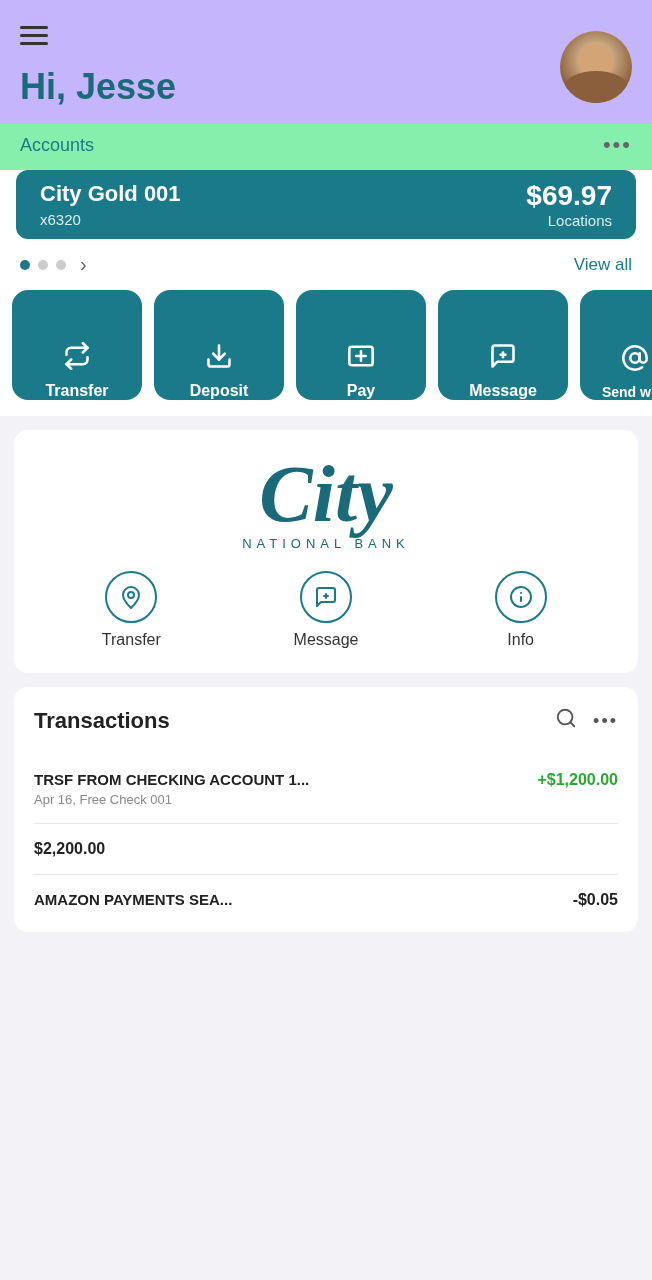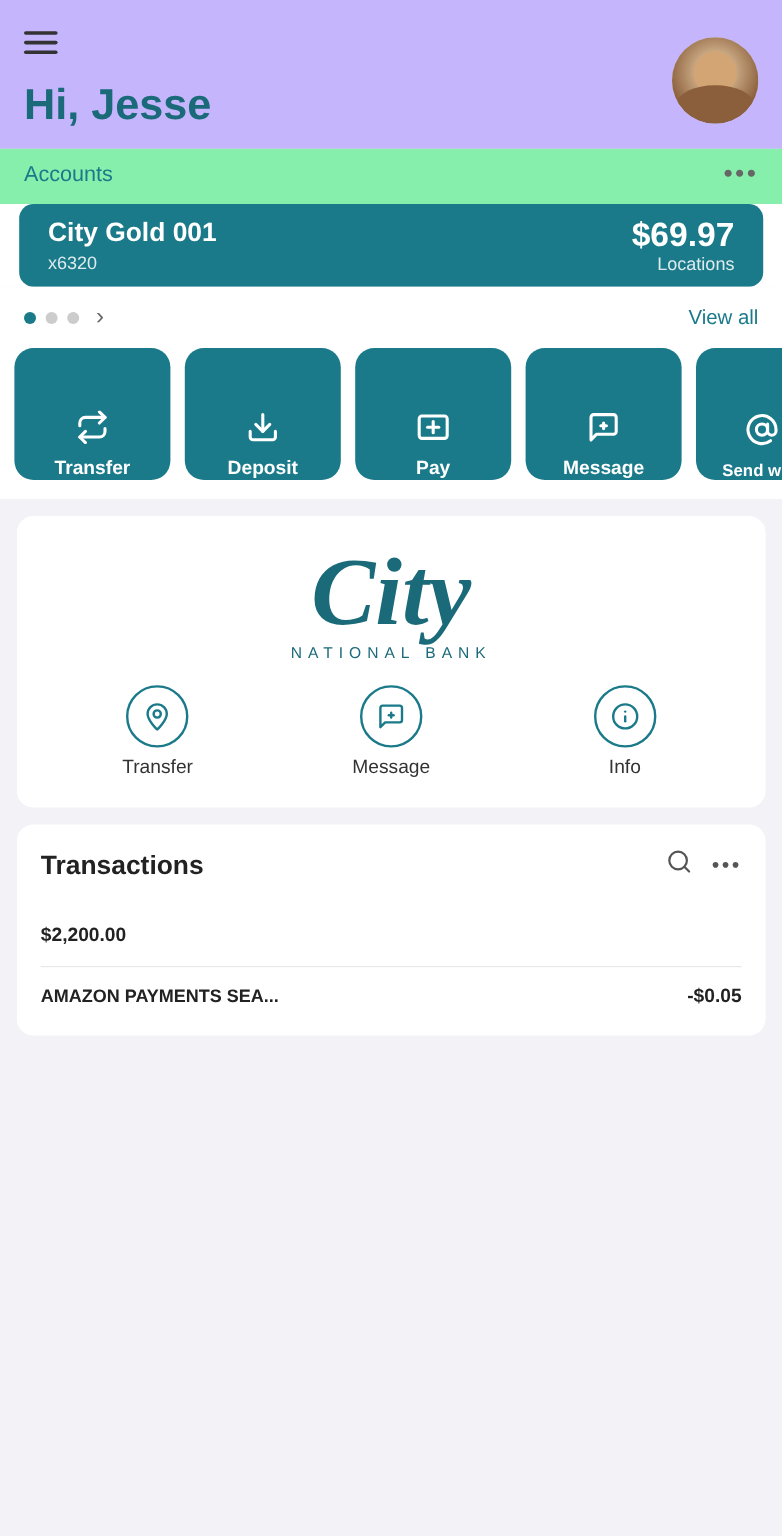--- a/index.html
+++ b/index.html
@@ -446,20 +446,27 @@
       <span class="trans-icon">
         <svg width="22" height="22" viewBox="0 0 24 24" fill="none" stroke="#555" stroke-width="2" stroke-linecap="round" stroke-linejoin="round">
           <circle cx="11" cy="11" r="8"></circle>
           <line x1="21" y1="21" x2="16.65" y2="16.65"></line>
         </svg>
       </span>
       <span class="trans-icon" style="letter-spacing:2px; font-size:18px; color:#555;">•••</span>
     </div>
   </div>
 
+  <div class="transaction-item">
+    <div class="trans-left">
+      <div class="trans-name">TRSF FROM CHECKING ACCOUNT 1...</div>
+      <div class="trans-date">Apr 16, Free Check 001</div>
+    </div>
+    <div class="trans-amount positive">+$1,200.00</div>
+  </div>
 
   <div class="transaction-item">
     <div class="trans-amount negative">$2,200.00</div>
   </div>
 
   <div class="transaction-item" style="border-bottom:none; padding-bottom:0;">
     <div class="trans-left">
       <div class="trans-name">AMAZON PAYMENTS SEA...</div>
     </div>
     <div class="trans-amount negative">-$0.05</div>

